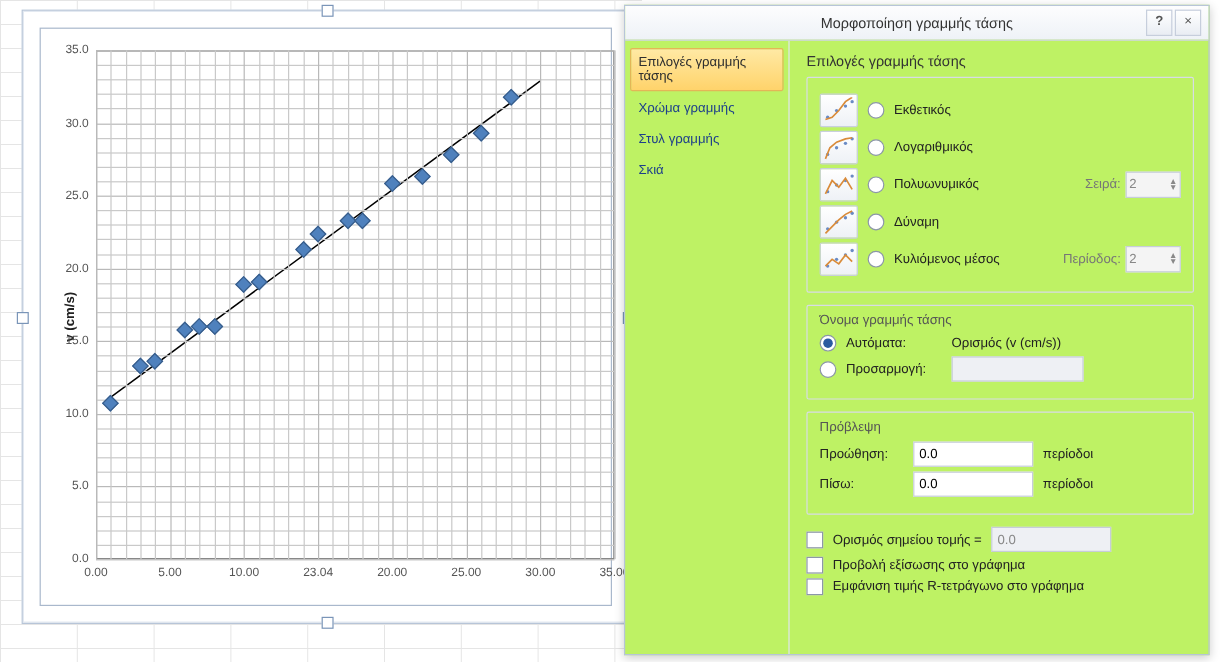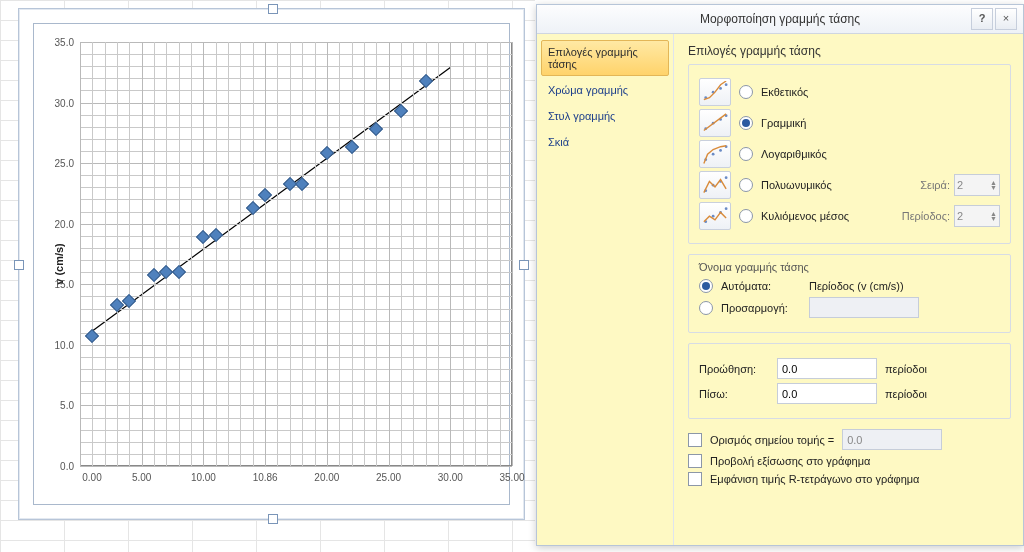--- a/index.html
+++ b/index.html
@@ -17,21 +17,21 @@
   .plot-border{position:absolute;inset:0;border:1px solid #888}
   .y-tick{position:absolute;right:100%;padding-right:6px;transform:translateY(-50%);text-align:right;font-size:10px;color:#555}
   .x-tick{position:absolute;top:100%;padding-top:6px;transform:translateX(-50%);font-size:10px;color:#555}
   .y-title{position:absolute;left:4px;top:50%;transform:translateY(-50%) rotate(-90deg);transform-origin:center;font-weight:bold;font-size:11px}
   .x-title{position:absolute;left:0;right:0;bottom:6px;text-align:center;font-weight:bold;font-size:11px}
   .gridline{position:absolute;background:#c9c9c9}
   .gridline.major{background:#b9b9b9}
   .marker{position:absolute;width:8px;height:8px;background:#4f81bd;transform:translate(-50%,-50%) rotate(45deg);border:1px solid #385d8a}
   .trend{stroke:#000;stroke-width:1.2}
   
-  .dlg{position:absolute;right:0;top:4px;width:486px;height:540px;border:1px solid #b7c5d8;background:#fef9c3;box-shadow:0 2px 8px rgba(0,0,0,.2)}
+  .dlg{position:absolute;right:16px;top:4px;width:486px;height:540px;border:1px solid #b7c5d8;background:#bef264;box-shadow:0 2px 8px rgba(0,0,0,.2)}
   .dlg-title{height:28px;line-height:28px;background:linear-gradient(#fdfdfe,#eef2f7);border-bottom:1px solid #cfd6e0;text-align:center;font-size:12px;color:#333;position:relative}
   .dlg-title .hbtn{position:absolute;top:3px;width:20px;height:20px;border:1px solid #c6cedc;background:linear-gradient(#fff,#e9edf3);text-align:center;line-height:18px;font-size:11px;color:#555;cursor:default}
   .dlg-title .help{right:30px;font-weight:bold}
   .dlg-title .close{right:6px}
   .dlg-body{position:absolute;top:29px;bottom:0;left:0;right:0;display:flex}
   .dlg-nav{width:128px;border-right:1px solid #dfe4ee;padding:6px 4px}
   .nav-item{padding:5px 6px;font-size:11px;border:1px solid transparent;margin-bottom:2px;border-radius:2px;color:#1d3f8b;cursor:default}
   .nav-item.sel{background:linear-gradient(#ffe9a4,#ffd36b);border:1px solid #e3b657;color:#2e2e2e}
   .dlg-pane{flex:1;position:relative;padding:10px 12px 40px 14px;overflow:hidden}
   .pane-title{font-size:12px;color:#333;margin-bottom:2px}
@@ -112,39 +112,39 @@
         <div class="gridline" style="left: 0px; right: 0px; height: 1px; top: 24.2286px;"></div>
         <div class="gridline" style="left: 0px; right: 0px; height: 1px; top: 12.1143px;"></div>
         <div class="y-tick" style="top: 60.5714px;">30.0</div>
         <div class="gridline major" style="left: 0px; right: 0px; height: 1px; top: 0px;"></div>
         <div class="y-tick" style="top: 0px;">35.0</div>
         <div class="gridline major" style="top: 0px; bottom: 0px; width: 1px; left: 0px;"></div>
         <div class="gridline" style="top: 0px; bottom: 0px; width: 1px; left: 12.3429px;"></div>
         <div class="gridline" style="top: 0px; bottom: 0px; width: 1px; left: 24.6857px;"></div>
         <div class="gridline" style="top: 0px; bottom: 0px; width: 1px; left: 37.0286px;"></div>
         <div class="gridline" style="top: 0px; bottom: 0px; width: 1px; left: 49.3714px;"></div>
-        <div class="x-tick" style="left: 12px;">0.00</div>
+        <div class="x-tick" style="left: 0px;">0.00</div>
         <div class="gridline major" style="top: 0px; bottom: 0px; width: 1px; left: 61.7143px;"></div>
         <div class="gridline" style="top: 0px; bottom: 0px; width: 1px; left: 74.0571px;"></div>
         <div class="gridline" style="top: 0px; bottom: 0px; width: 1px; left: 86.4px;"></div>
         <div class="gridline" style="top: 0px; bottom: 0px; width: 1px; left: 98.7429px;"></div>
         <div class="gridline" style="top: 0px; bottom: 0px; width: 1px; left: 111.086px;"></div>
         <div class="x-tick" style="left: 61.7143px;">5.00</div>
         <div class="gridline major" style="top: 0px; bottom: 0px; width: 1px; left: 123.429px;"></div>
         <div class="gridline" style="top: 0px; bottom: 0px; width: 1px; left: 135.771px;"></div>
         <div class="gridline" style="top: 0px; bottom: 0px; width: 1px; left: 148.114px;"></div>
         <div class="gridline" style="top: 0px; bottom: 0px; width: 1px; left: 160.457px;"></div>
         <div class="gridline" style="top: 0px; bottom: 0px; width: 1px; left: 172.8px;"></div>
         <div class="x-tick" style="left: 123.429px;">10.00</div>
         <div class="gridline major" style="top: 0px; bottom: 0px; width: 1px; left: 185.143px;"></div>
         <div class="gridline" style="top: 0px; bottom: 0px; width: 1px; left: 197.486px;"></div>
         <div class="gridline" style="top: 0px; bottom: 0px; width: 1px; left: 209.829px;"></div>
         <div class="gridline" style="top: 0px; bottom: 0px; width: 1px; left: 222.171px;"></div>
         <div class="gridline" style="top: 0px; bottom: 0px; width: 1px; left: 234.514px;"></div>
-        <div class="x-tick" style="left: 185.143px;">10.86</div>
+        <div class="x-tick" style="left: 185.143px;">23.04</div>
         <div class="gridline major" style="top: 0px; bottom: 0px; width: 1px; left: 246.857px;"></div>
         <div class="gridline" style="top: 0px; bottom: 0px; width: 1px; left: 259.2px;"></div>
         <div class="gridline" style="top: 0px; bottom: 0px; width: 1px; left: 271.543px;"></div>
         <div class="gridline" style="top: 0px; bottom: 0px; width: 1px; left: 283.886px;"></div>
         <div class="gridline" style="top: 0px; bottom: 0px; width: 1px; left: 296.229px;"></div>
         <div class="x-tick" style="left: 246.857px;">20.00</div>
         <div class="gridline major" style="top: 0px; bottom: 0px; width: 1px; left: 308.571px;"></div>
         <div class="gridline" style="top: 0px; bottom: 0px; width: 1px; left: 320.914px;"></div>
         <div class="gridline" style="top: 0px; bottom: 0px; width: 1px; left: 333.257px;"></div>
         <div class="gridline" style="top: 0px; bottom: 0px; width: 1px; left: 345.6px;"></div>
@@ -210,33 +210,20 @@
               <span class="radio"></span>
               <span class="type-label">Εκθετικός</span>
             </div>
             <div class="type-row">
               <span class="type-icon">
                 <svg viewBox="0 0 28 24">
                   <circle cx="4" cy="18" r="1.5" fill="#6a8bc5"></circle>
                   <circle cx="12" cy="12" r="1.5" fill="#6a8bc5"></circle>
                   <circle cx="20" cy="8" r="1.5" fill="#6a8bc5"></circle>
                   <circle cx="26" cy="4" r="1.5" fill="#6a8bc5"></circle>
-                  <line x1="2" y1="20" x2="26" y2="2" stroke="#d98b3a" stroke-width="1.5"></line>
-                </svg>
-              </span>
-              <span class="radio checked"></span>
-              <span class="type-label">Γραμμική</span>
-            </div>
-            <div class="type-row">
-              <span class="type-icon">
-                <svg viewBox="0 0 28 24">
-                  <circle cx="4" cy="18" r="1.5" fill="#6a8bc5"></circle>
-                  <circle cx="12" cy="12" r="1.5" fill="#6a8bc5"></circle>
-                  <circle cx="20" cy="8" r="1.5" fill="#6a8bc5"></circle>
-                  <circle cx="26" cy="4" r="1.5" fill="#6a8bc5"></circle>
                   <polyline points="2,22 6,12 12,7 20,4 26,3" fill="none" stroke="#d98b3a" stroke-width="1.5"></polyline>
                 </svg>
               </span>
               <span class="radio"></span>
               <span class="type-label">Λογαριθμικός</span>
             </div>
             <div class="type-row">
               <span class="type-icon">
                 <svg viewBox="0 0 28 24">
                   <circle cx="4" cy="18" r="1.5" fill="#6a8bc5"></circle>
@@ -259,20 +246,33 @@
                 </span>
               </span>
             </div>
             <div class="type-row">
               <span class="type-icon">
                 <svg viewBox="0 0 28 24">
                   <circle cx="4" cy="18" r="1.5" fill="#6a8bc5"></circle>
                   <circle cx="12" cy="12" r="1.5" fill="#6a8bc5"></circle>
                   <circle cx="20" cy="8" r="1.5" fill="#6a8bc5"></circle>
                   <circle cx="26" cy="4" r="1.5" fill="#6a8bc5"></circle>
+                  <polyline points="2,22 8,16 14,10 20,5 26,2" fill="none" stroke="#d98b3a" stroke-width="1.5"></polyline>
+                </svg>
+              </span>
+              <span class="radio"></span>
+              <span class="type-label">Δύναμη</span>
+            </div>
+            <div class="type-row">
+              <span class="type-icon">
+                <svg viewBox="0 0 28 24">
+                  <circle cx="4" cy="18" r="1.5" fill="#6a8bc5"></circle>
+                  <circle cx="12" cy="12" r="1.5" fill="#6a8bc5"></circle>
+                  <circle cx="20" cy="8" r="1.5" fill="#6a8bc5"></circle>
+                  <circle cx="26" cy="4" r="1.5" fill="#6a8bc5"></circle>
                   <polyline points="2,18 8,12 14,16 20,8 26,14" fill="none" stroke="#d98b3a" stroke-width="1.5"></polyline>
                 </svg>
               </span>
               <span class="radio"></span>
               <span class="type-label">Κυλιόμενος μέσος</span>
               <span class="type-extra">
                 <span>Περίοδος:</span>
                 <span class="spinner">
                   <span>2</span>
                   <span class="arrows">
@@ -283,30 +283,31 @@
               </span>
             </div>
           </div>
       </div>
 
       <div class="group">
         <div class="group-title">Όνομα γραμμής τάσης</div>
         <div class="name-row">
           <span class="radio checked"></span>
           <span style="width:80px">Αυτόματα:</span>
-          <span>Περίοδος (v (cm/s))</span>
+          <span>Ορισμός (v (cm/s))</span>
         </div>
         <div class="name-row">
           <span class="radio"></span>
           <span style="width:80px">Προσαρμογή:</span>
           <input class="textbox ro" style="width: 100px;" value="">
         </div>
       </div>
 
       <div class="group">
+        <div class="group-title">Πρόβλεψη</div>
         <div class="fc-row">
           <span style="width:70px">Προώθηση:</span>
           <input class="textbox" style="width: 90px;" value="0.0">
           <span>περίοδοι</span>
         </div>
         <div class="fc-row">
           <span style="width:70px">Πίσω:</span>
           <input class="textbox" style="width: 90px;" value="0.0">
           <span>περίοδοι</span>
         </div>

